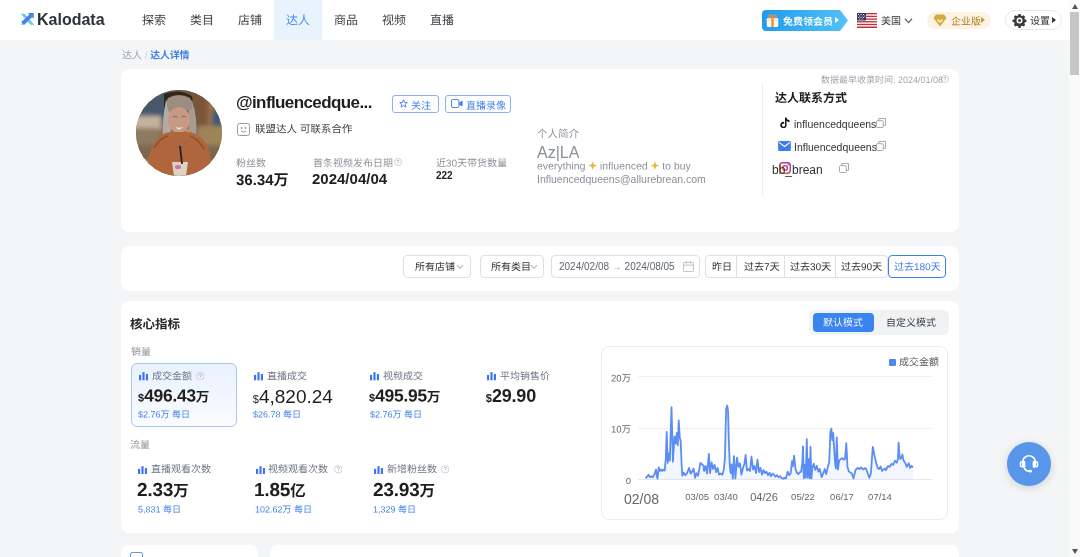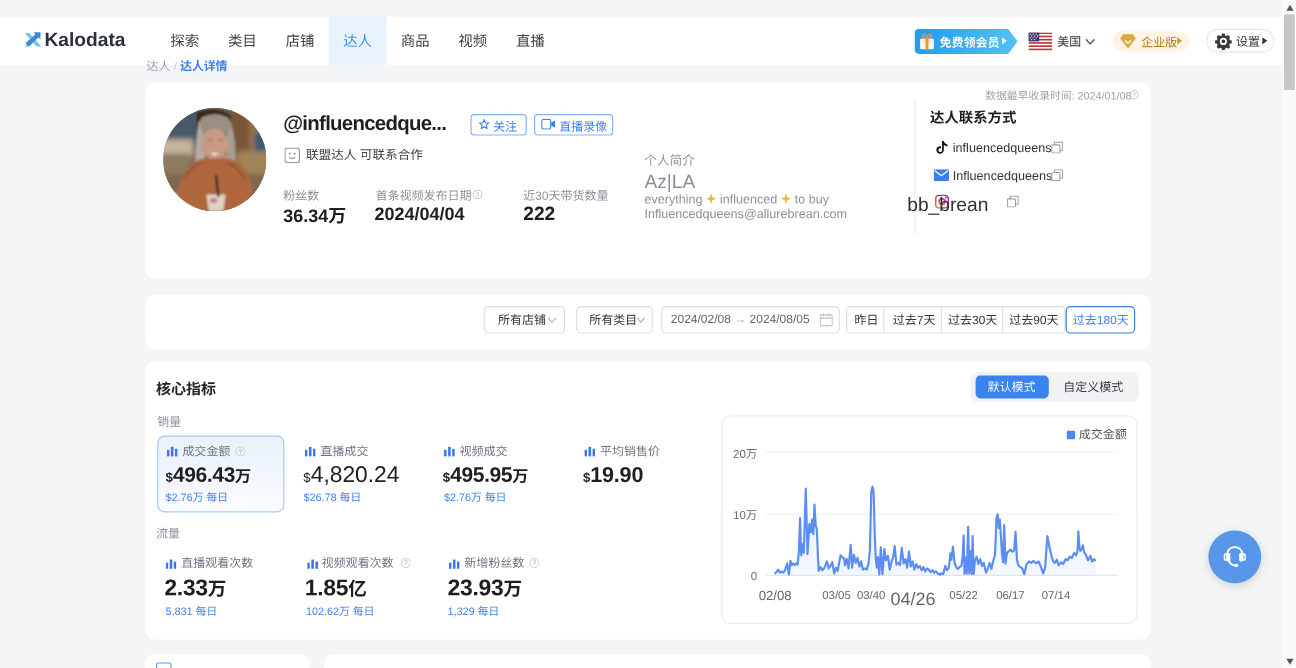--- a/index.html
+++ b/index.html
@@ -1,19 +1,19 @@
 <!DOCTYPE html>
 <html><head>
 <meta charset="utf-8">
 <style>
   * { margin:0; padding:0; box-sizing:border-box; }
   html,body { width:1080px; height:557px; overflow:hidden; }
   body { font-family:"Liberation Sans",sans-serif; background:#f4f5f7; position:relative; }
   .abs { position:absolute; }
-  .hdr { position:absolute; left:0; top:14px; width:1080px; height:40px; background:#fff;padding-left:24px; }
+  .hdr { position:absolute; left:0; top:0; width:1080px; height:40px; background:#fff;padding-left:24px; }
   .nav { position:absolute; top:0; height:40px; line-height:40px; font-size:11.5px; color:#3a3f45; text-align:center; }
   .nav.on { background:#e9f3fd; color:#3c8cf0; }
   .card { position:absolute; background:#fff; border-radius:8px; }
 </style>
 </head>
 <body>
 
 <div class="hdr">
   <svg class="abs" style="left:20px;top:11px" width="15" height="17" viewBox="0 0 23 22">
     <path d="M1 2 L7 2 L22 19 L16 19 Z" fill="#72c7e3"></path>
@@ -288,21 +288,21 @@
       <use href="#g7" transform="translate(8.34,15) scale(0.007324,-0.007324)"></use>
       <use href="#g8" transform="translate(16.68,15) scale(0.007324,-0.007324)"></use>
       <use href="#g9" transform="translate(20.85,15) scale(0.007324,-0.007324)"></use>
       <use href="#g5" transform="translate(29.19,15) scale(0.007324,-0.007324)"></use>
     </g>
     <g fill="#1f1f1f">
       <use href="#g10" transform="translate(37.54,15) scale(0.015,-0.015)"></use>
     </g>
   </svg>
 <div class="abs" style="left:312px;top:169.5px;font-size:15px;font-weight:bold;color:#1f1f1f;">2024/04/04</div>
-<div class="abs" style="left:436px;top:169.5px;font-size:16px;font-weight:bold;color:#1f1f1f;">222</div>
+<div class="abs" style="left:436px;top:169.5px;font-size:10px;font-weight:bold;color:#1f1f1f;">222</div>
 
 <svg class="abs" style="left:537px;top:128px;" width="44.0" height="15" viewBox="0 0 44.0 15">
     <g fill="#8a8f98">
       <use href="#g95" transform="translate(0.0,9.3) scale(0.0105,-0.0105)"></use>
       <use href="#g55" transform="translate(10.5,9.3) scale(0.0105,-0.0105)"></use>
       <use href="#g96" transform="translate(21.0,9.3) scale(0.0105,-0.0105)"></use>
       <use href="#g97" transform="translate(31.5,9.3) scale(0.0105,-0.0105)"></use>
     </g>
   </svg>
 <div class="abs" style="left:537px;top:144px;font-size:16px;color:#8a8f98;">Az|LA</div>
@@ -407,21 +407,21 @@
       <linearGradient id="ig" x1="0" y1="1" x2="1" y2="0">
         <stop offset="0" stop-color="#e8842c"></stop>
         <stop offset="0.5" stop-color="#d6356b"></stop>
         <stop offset="1" stop-color="#9438ba"></stop>
       </linearGradient>
     </defs>
     <rect x="0.75" y="0.75" width="11.5" height="11.5" rx="3.2" fill="none" stroke="url(#ig)" stroke-width="1.5"></rect>
     <circle cx="6.5" cy="6.5" r="2.6" fill="none" stroke="url(#ig)" stroke-width="1.5"></circle>
     <circle cx="10" cy="3" r="0.9" fill="#d6356b"></circle>
   </svg>
-<div class="abs" style="left:756px;top:162.8px;font-size:16px;color:#333;">bb_brean</div>
+<div class="abs" style="left:772px;top:162.8px;font-size:12px;color:#333;">bb_brean</div>
 <svg class="abs" style="left:839px;top:163px" width="10" height="10" viewBox="0 0 11 11">
     <rect x="0.5" y="3" width="7.5" height="7.5" rx="1" fill="none" stroke="#9aa0a8"></rect>
     <path d="M3 3 L3 0.5 L10.5 0.5 L10.5 8 L8 8" fill="none" stroke="#9aa0a8"></path>
   </svg>
 
 <div class="card" style="left:121px;top:245.5px;width:838px;height:45px;"></div>
 <div class="abs" style="left:403px;top:254.5px;width:68px;height:23.5px;border:1px solid #dcdfe3;border-radius:4px;"></div>
 <svg class="abs" style="left:415px;top:254.5px;" width="42.0" height="21" viewBox="0 0 42.0 21">
     <g fill="#333">
       <use href="#g127" transform="translate(0.0,15.11) scale(0.01,-0.01)"></use>
@@ -654,21 +654,21 @@
   </svg>
 <svg class="abs" style="left:499.90000000000003px;top:370.8px;" width="52.0" height="14" viewBox="0 0 52.0 14">
     <g fill="#6b7280">
       <use href="#g25" transform="translate(0.0,8.5) scale(0.01,-0.01)"></use>
       <use href="#g26" transform="translate(10.0,8.5) scale(0.01,-0.01)"></use>
       <use href="#g27" transform="translate(20.0,8.5) scale(0.01,-0.01)"></use>
       <use href="#g28" transform="translate(30.0,8.5) scale(0.01,-0.01)"></use>
       <use href="#g29" transform="translate(40.0,8.5) scale(0.01,-0.01)"></use>
     </g>
   </svg>
-<div class="abs" style="left:485.8px;top:387.2px;font-size:18px;font-weight:bold;color:#1f1f1f;letter-spacing:-0.2px;line-height:18px;"><span style="font-size:11px;letter-spacing:0;">$</span><span>19.90</span></div>
+<div class="abs" style="left:485.8px;top:387.2px;font-size:18px;font-weight:bold;color:#1f1f1f;letter-spacing:-0.2px;line-height:18px;"><span style="font-size:11px;letter-spacing:0;">$</span><span>29.90</span></div>
 
 <svg class="abs" style="left:130px;top:438.5px;" width="22.0" height="15" viewBox="0 0 22.0 15">
     <g fill="#8a8f98">
       <use href="#g143" transform="translate(0.0,9) scale(0.01,-0.01)"></use>
       <use href="#g94" transform="translate(10.0,9) scale(0.01,-0.01)"></use>
     </g>
   </svg>
 <svg class="abs" style="left:138.2px;top:465.5px" width="9" height="8.5" viewBox="0 0 10 9">
     <rect x="0" y="3" width="2.4" height="6" fill="#3e74f0"></rect>
     <rect x="3.8" y="0" width="2.4" height="9" fill="#3e74f0"></rect>
@@ -816,24 +816,24 @@
     </g>
   </svg>
 <div class="abs" style="left:601px;top:474.5px;width:30px;text-align:right;font-size:9.5px;color:#666;">0</div>
 <div class="abs" style="left:638px;top:376.3px;width:294px;height:1px;background:#f0f0f0;"></div>
 <div class="abs" style="left:638px;top:427.6px;width:294px;height:1px;background:#f0f0f0;"></div>
 <div class="abs" style="left:638px;top:479.2px;width:294px;height:1px;background:#e8e8e8;"></div>
 <svg class="abs" style="left:600px;top:345px" width="348" height="174" viewBox="0 0 348 174">
     <polygon points="45.5,134.3 45.5,133.3 47.0,131.7 48.5,129.7 50.0,132.2 51.5,131.2 53.0,132.2 54.5,129.1 56.0,124.5 56.9,131.2 57.5,133.8 58.7,122.4 59.9,126.0 61.1,124.5 62.3,126.0 63.5,124.5 64.7,125.5 65.8,113.7 66.7,86.8 67.7,117.8 68.8,108.5 69.8,115.7 71.5,62.1 72.9,116.8 74.5,91.5 75.7,98.7 76.9,87.9 77.8,100.2 78.7,75.5 79.8,93.0 80.7,96.1 81.6,118.8 82.3,130.7 83.8,127.6 85.3,130.2 86.8,128.6 89.1,122.9 90.6,128.6 92.1,126.6 93.6,123.5 95.1,132.8 96.6,128.1 98.1,130.7 100.4,117.8 101.9,119.3 103.4,120.4 104.1,126.0 105.6,120.9 107.1,128.6 108.9,109.0 110.1,128.1 111.6,117.3 113.1,124.0 114.6,119.9 116.1,127.1 117.6,122.9 119.1,129.7 120.6,128.6 122.2,129.7 123.7,125.0 124.9,113.7 126.1,64.1 127.1,60.5 128.0,65.2 128.9,98.2 129.8,120.9 130.7,128.1 131.6,119.3 132.8,133.8 134.0,111.1 135.4,133.5 137.0,112.6 138.4,121.9 140.0,118.3 141.4,129.7 142.9,123.5 144.4,118.8 145.6,110.0 147.0,125.5 148.5,124.0 150.0,126.0 151.5,111.6 153.0,124.5 154.5,120.9 156.0,128.1 157.5,114.7 159.0,127.1 160.5,122.9 162.0,129.7 163.5,125.0 165.0,128.1 166.5,126.6 168.0,130.2 169.5,127.6 171.0,131.2 172.5,128.6 174.0,129.7 175.5,131.7 177.0,130.2 178.5,132.2 180.0,131.2 181.5,133.0 183.2,133.8 184.5,132.8 186.0,133.3 187.7,126.6 189.2,130.2 190.7,128.1 192.0,116.2 192.8,121.4 194.1,110.6 195.5,124.0 197.0,128.1 198.4,129.1 200.0,127.1 201.2,126.6 202.3,117.8 203.0,101.3 203.8,133.3 204.7,119.9 205.7,132.8 206.8,94.1 207.7,132.8 208.7,114.2 209.8,133.3 210.5,101.8 211.4,133.3 212.3,122.9 213.8,118.8 215.3,125.0 216.8,120.9 218.3,126.6 219.8,124.0 221.7,132.2 223.2,128.6 224.7,124.0 226.2,129.1 227.7,122.4 229.2,117.3 230.4,86.8 231.4,83.7 232.3,95.1 233.2,87.9 234.1,102.3 235.0,116.8 235.9,123.5 236.8,92.5 237.9,124.5 239.2,115.7 240.7,114.2 242.2,113.1 243.7,114.7 245.1,113.7 246.3,98.2 247.5,121.9 248.9,126.6 250.4,127.6 251.9,128.6 253.5,133.5 255.5,125.0 257.6,122.9 259.5,124.0 261.3,122.4 263.1,124.5 265.5,122.9 266.9,126.0 269.3,132.8 270.9,128.1 272.8,101.8 274.6,111.1 276.4,118.8 277.7,122.9 279.1,124.0 280.6,121.4 282.1,126.0 284.5,123.5 286.0,125.0 288.1,120.9 289.7,121.9 291.5,118.8 293.2,119.9 295.1,115.7 296.8,117.8 298.0,113.7 298.6,97.7 299.5,110.6 300.4,114.2 301.6,112.1 302.4,109.5 303.4,115.2 305.2,117.8 306.7,121.9 308.7,118.3 310.0,122.9 311.5,120.9 313.0,122.4 313.0,134.3" fill="rgba(91,141,245,0.08)" stroke="none"></polygon>
     <polyline points="45.5,133.3 47.0,131.7 48.5,129.7 50.0,132.2 51.5,131.2 53.0,132.2 54.5,129.1 56.0,124.5 56.9,131.2 57.5,133.8 58.7,122.4 59.9,126.0 61.1,124.5 62.3,126.0 63.5,124.5 64.7,125.5 65.8,113.7 66.7,86.8 67.7,117.8 68.8,108.5 69.8,115.7 71.5,62.1 72.9,116.8 74.5,91.5 75.7,98.7 76.9,87.9 77.8,100.2 78.7,75.5 79.8,93.0 80.7,96.1 81.6,118.8 82.3,130.7 83.8,127.6 85.3,130.2 86.8,128.6 89.1,122.9 90.6,128.6 92.1,126.6 93.6,123.5 95.1,132.8 96.6,128.1 98.1,130.7 100.4,117.8 101.9,119.3 103.4,120.4 104.1,126.0 105.6,120.9 107.1,128.6 108.9,109.0 110.1,128.1 111.6,117.3 113.1,124.0 114.6,119.9 116.1,127.1 117.6,122.9 119.1,129.7 120.6,128.6 122.2,129.7 123.7,125.0 124.9,113.7 126.1,64.1 127.1,60.5 128.0,65.2 128.9,98.2 129.8,120.9 130.7,128.1 131.6,119.3 132.8,133.8 134.0,111.1 135.4,133.5 137.0,112.6 138.4,121.9 140.0,118.3 141.4,129.7 142.9,123.5 144.4,118.8 145.6,110.0 147.0,125.5 148.5,124.0 150.0,126.0 151.5,111.6 153.0,124.5 154.5,120.9 156.0,128.1 157.5,114.7 159.0,127.1 160.5,122.9 162.0,129.7 163.5,125.0 165.0,128.1 166.5,126.6 168.0,130.2 169.5,127.6 171.0,131.2 172.5,128.6 174.0,129.7 175.5,131.7 177.0,130.2 178.5,132.2 180.0,131.2 181.5,133.0 183.2,133.8 184.5,132.8 186.0,133.3 187.7,126.6 189.2,130.2 190.7,128.1 192.0,116.2 192.8,121.4 194.1,110.6 195.5,124.0 197.0,128.1 198.4,129.1 200.0,127.1 201.2,126.6 202.3,117.8 203.0,101.3 203.8,133.3 204.7,119.9 205.7,132.8 206.8,94.1 207.7,132.8 208.7,114.2 209.8,133.3 210.5,101.8 211.4,133.3 212.3,122.9 213.8,118.8 215.3,125.0 216.8,120.9 218.3,126.6 219.8,124.0 221.7,132.2 223.2,128.6 224.7,124.0 226.2,129.1 227.7,122.4 229.2,117.3 230.4,86.8 231.4,83.7 232.3,95.1 233.2,87.9 234.1,102.3 235.0,116.8 235.9,123.5 236.8,92.5 237.9,124.5 239.2,115.7 240.7,114.2 242.2,113.1 243.7,114.7 245.1,113.7 246.3,98.2 247.5,121.9 248.9,126.6 250.4,127.6 251.9,128.6 253.5,133.5 255.5,125.0 257.6,122.9 259.5,124.0 261.3,122.4 263.1,124.5 265.5,122.9 266.9,126.0 269.3,132.8 270.9,128.1 272.8,101.8 274.6,111.1 276.4,118.8 277.7,122.9 279.1,124.0 280.6,121.4 282.1,126.0 284.5,123.5 286.0,125.0 288.1,120.9 289.7,121.9 291.5,118.8 293.2,119.9 295.1,115.7 296.8,117.8 298.0,113.7 298.6,97.7 299.5,110.6 300.4,114.2 301.6,112.1 302.4,109.5 303.4,115.2 305.2,117.8 306.7,121.9 308.7,118.3 310.0,122.9 311.5,120.9 313.0,122.4" fill="none" stroke="#5b8df5" stroke-width="1.8" stroke-linejoin="round"></polyline>
   </svg>
-<div class="abs" style="left:624px;top:491px;width:44px;text-align:center;font-size:11px;color:#666;">02/08</div>
+<div class="abs" style="left:624px;top:491px;width:44px;font-size:14px;color:#666;">02/08</div>
 <div class="abs" style="left:665px;top:491px;width:44px;text-align:right;font-size:9.5px;color:#666;">03/05</div>
 <div class="abs" style="left:704px;top:491px;width:44px;text-align:center;font-size:9.5px;color:#666;">03/40</div>
-<div class="abs" style="left:742px;top:491px;width:44px;text-align:left;font-size:15px;color:#666;">04/26</div>
+<div class="abs" style="left:742px;top:491px;width:44px;text-align:center;font-size:11px;color:#666;">04/26</div>
 <div class="abs" style="left:781px;top:491px;width:44px;text-align:center;font-size:9.5px;color:#666;">05/22</div>
 <div class="abs" style="left:820px;top:491px;width:44px;text-align:center;font-size:9.5px;color:#666;">06/17</div>
 <div class="abs" style="left:858px;top:491px;width:44px;text-align:center;font-size:9.5px;color:#666;">07/14</div>
 
 <div class="card" style="left:121px;top:545px;width:137px;height:30px;"></div>
 <div class="card" style="left:270px;top:545px;width:689px;height:30px;"></div>
 <div class="abs" style="left:130px;top:552px;width:13px;height:10px;border:1.5px solid #5b9df0;border-radius:2px;"></div>
 
 <div class="abs" style="left:1007px;top:442px;width:44px;height:44px;border-radius:50%;background:#5796e9;box-shadow:0 2px 8px rgba(0,0,0,0.15);"></div>
 <svg class="abs" style="left:1018px;top:453px" width="22" height="22" viewBox="0 0 24 24">

